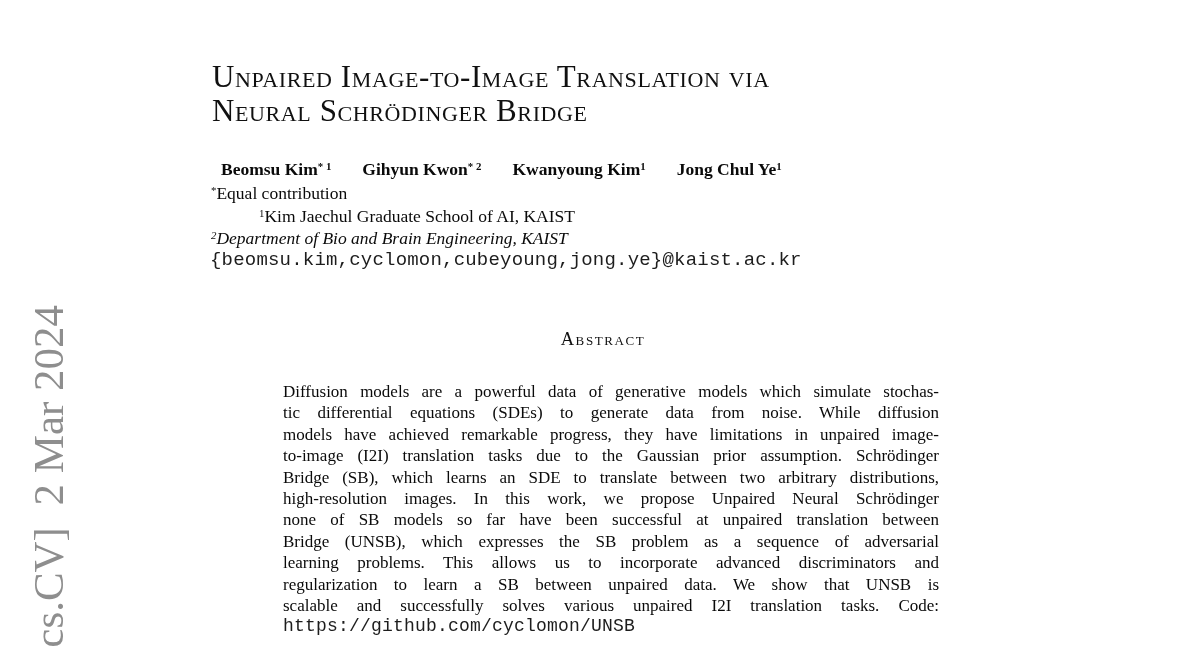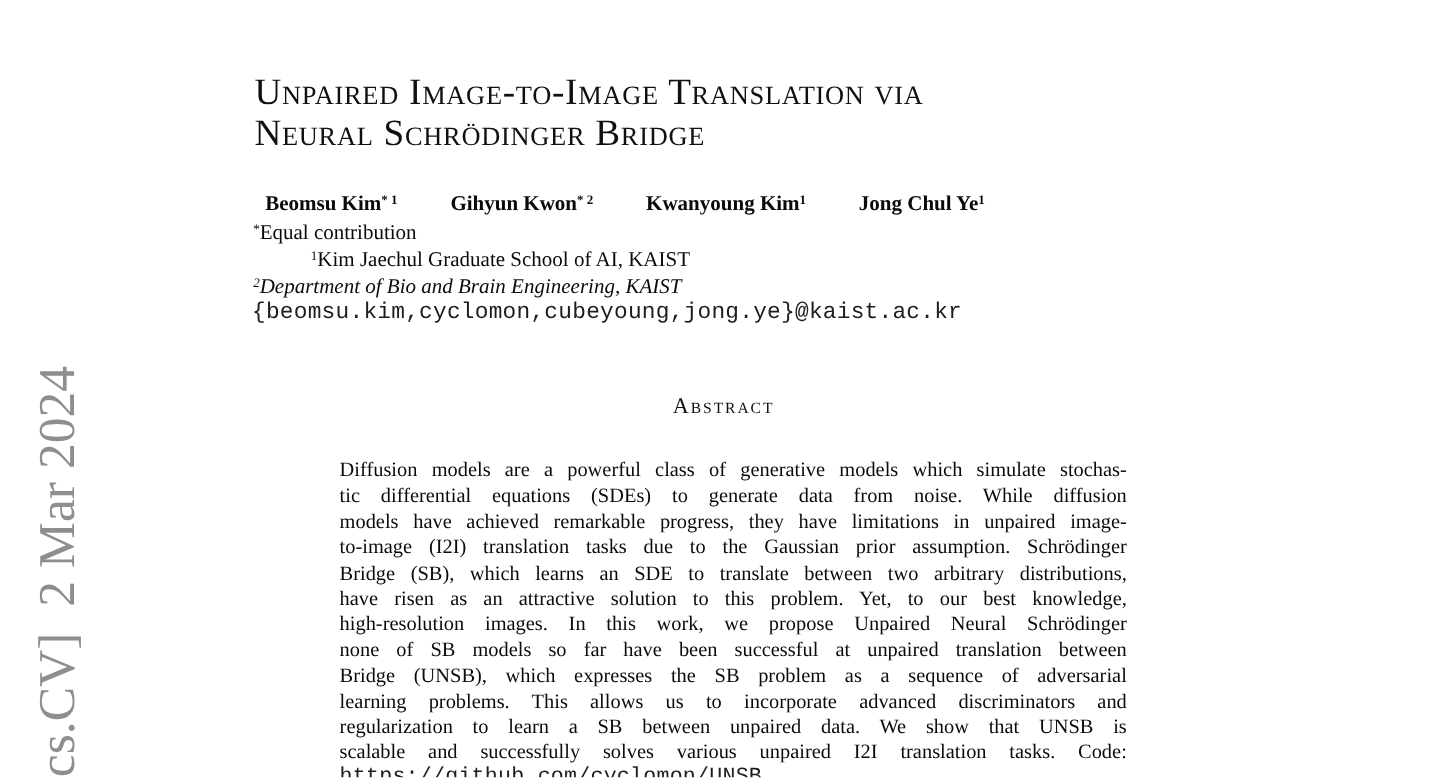--- a/index.html
+++ b/index.html
@@ -35,21 +35,21 @@
     letter-spacing: 0.6px;
     color: #101010;
   }
   .authors {
     position: absolute;
     left: 221px;
     top: 159px;
     font-size: 17.5px;
     font-weight: bold;
     display: flex;
-    gap: 44px;
+    gap: 31px;
     white-space: nowrap;
   }
   .sup {
     font-size: 62%;
     position: relative;
     top: -0.45em;
     font-weight: inherit;
   }
   .note {
     position: absolute;
@@ -130,26 +130,25 @@
 
   <div class="note note-aff1"><span class="sup">1</span><span>Kim Jaechul Graduate School of AI, KAIST</span></div>
 
   <div class="note note-aff2"><span class="sup">2</span><span>Department of Bio and Brain Engineering, KAIST</span></div>
 
   <div class="email">{beomsu.kim,cyclomon,cubeyoung,jong.ye}@kaist.ac.kr</div>
 
   <div class="abstract-heading">Abstract</div>
 
   <div class="abstract">
-    <div class="abs-line">Diffusion models are a powerful class of generative models which simulate stochas-</div>
+    <div class="abs-line">Diffusion models are a powerful data of generative models which simulate stochas-</div>
     <div class="abs-line">tic differential equations (SDEs) to generate data from noise. While diffusion</div>
     <div class="abs-line">models have achieved remarkable progress, they have limitations in unpaired image-</div>
     <div class="abs-line">to-image (I2I) translation tasks due to the Gaussian prior assumption. Schrödinger</div>
     <div class="abs-line">Bridge (SB), which learns an SDE to translate between two arbitrary distributions,</div>
-    <div class="abs-line">have risen as an attractive solution to this problem. Yet, to our best knowledge,</div>
     <div class="abs-line">high-resolution images. In this work, we propose Unpaired Neural Schrödinger</div>
     <div class="abs-line">none of SB models so far have been successful at unpaired translation between</div>
     <div class="abs-line">Bridge (UNSB), which expresses the SB problem as a sequence of adversarial</div>
     <div class="abs-line">learning problems. This allows us to incorporate advanced discriminators and</div>
     <div class="abs-line">regularization to learn a SB between unpaired data. We show that UNSB is</div>
     <div class="abs-line">scalable and successfully solves various unpaired I2I translation tasks. Code:</div>
     <div class="abs-line code-line">https://github.com/cyclomon/UNSB</div>
   </div>
 
 </div>

